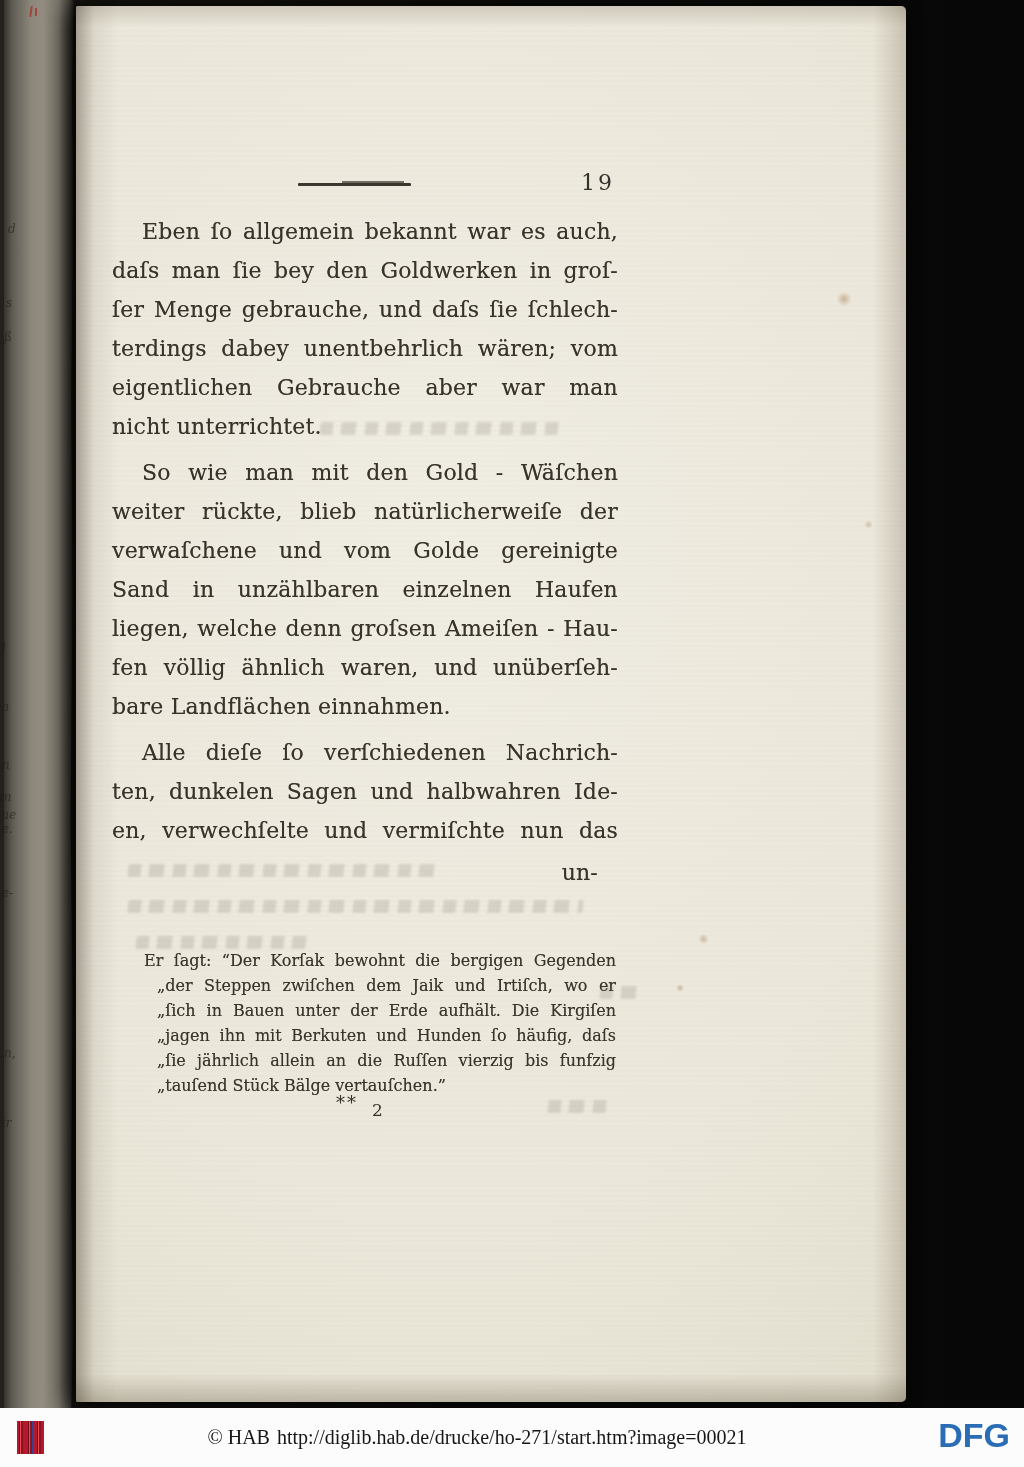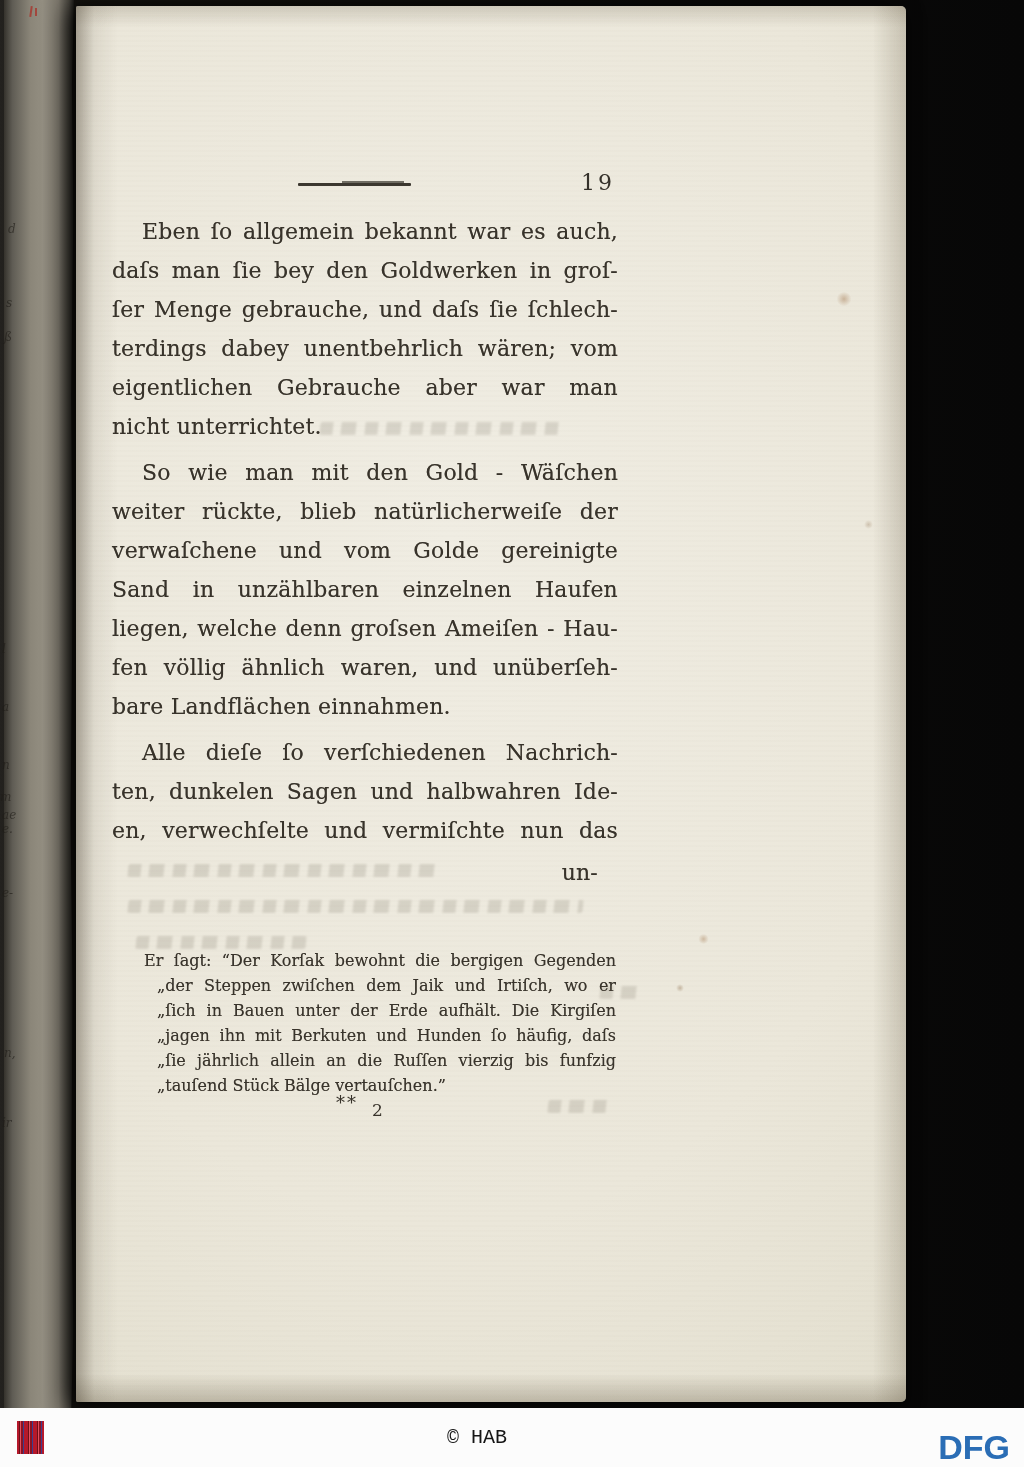--- a/index.html
+++ b/index.html
@@ -50,22 +50,22 @@
     background:repeating-linear-gradient(90deg,#554d3e 0 13px,transparent 13px 21px,#554d3e 21px 36px,transparent 36px 45px);
     transform:skewX(-6deg);border-radius:2px}
 
   .speck{position:absolute;border-radius:50%;z-index:4;pointer-events:none}
 
   
   .footer{position:absolute;left:0;top:1408px;width:1024px;height:59px;background:#fcfcfc;z-index:5}
   .barcode{position:absolute;left:17px;top:13px;width:27px;height:33px;
     background:repeating-linear-gradient(90deg,#b5182b 0 2px,#6e0f18 2px 3px,#e2505e 3px 4px,#8c1222 4px 6px,#3a3f8f 6px 7px,#b5182b 7px 9px)}
   .footer-text{position:absolute;left:0;right:70px;top:0;height:59px;display:flex;align-items:center;justify-content:center;
-    font-family:Liberation Mono, monospace;font-size:20px;color:#161616;gap:7px;white-space:nowrap}
-  .dfg{position:absolute;right:14px;top:20px;font-family:"Liberation Sans",sans-serif;font-weight:700;font-size:34px;
+    font-family:Liberation Serif, serif;font-size:20px;color:#161616;gap:7px;white-space:nowrap}
+  .dfg{position:absolute;right:14px;top:8px;font-family:"Liberation Sans",sans-serif;font-weight:700;font-size:34px;
     color:#2a6db5;letter-spacing:0}
 </style>
 </head>
 <body>
 
 <div class="stage">
 
   <div class="edge-strip"></div>
 
   <span class="frag" style="left:8px;top:222px">d</span>
@@ -138,17 +138,18 @@
 
   <div class="speck" style="left:836px;top:292px;width:16px;height:14px;opacity:.5;background:radial-gradient(circle,#a8805a 0%,rgba(168,128,90,0) 70%)"></div>
   <div class="speck" style="left:698px;top:934px;width:11px;height:10px;opacity:.45;background:radial-gradient(circle,#a8805a 0%,rgba(168,128,90,0) 70%)"></div>
   <div class="speck" style="left:676px;top:984px;width:8px;height:8px;opacity:.4;background:radial-gradient(circle,#8a6a48 0%,rgba(138,106,72,0) 70%)"></div>
   <div class="speck" style="left:864px;top:520px;width:9px;height:9px;opacity:.3;background:radial-gradient(circle,#8a6a48 0%,rgba(138,106,72,0) 70%)"></div>
 
   <div class="footer">
     <div class="barcode"></div>
     <div class="footer-text">
       <span>© HAB</span>
+      <span>http://diglib.hab.de/drucke/ho-271/start.htm?image=00021</span>
     </div>
     <div class="dfg">DFG</div>
   </div>
 
 </div>
 
 </body></html>

